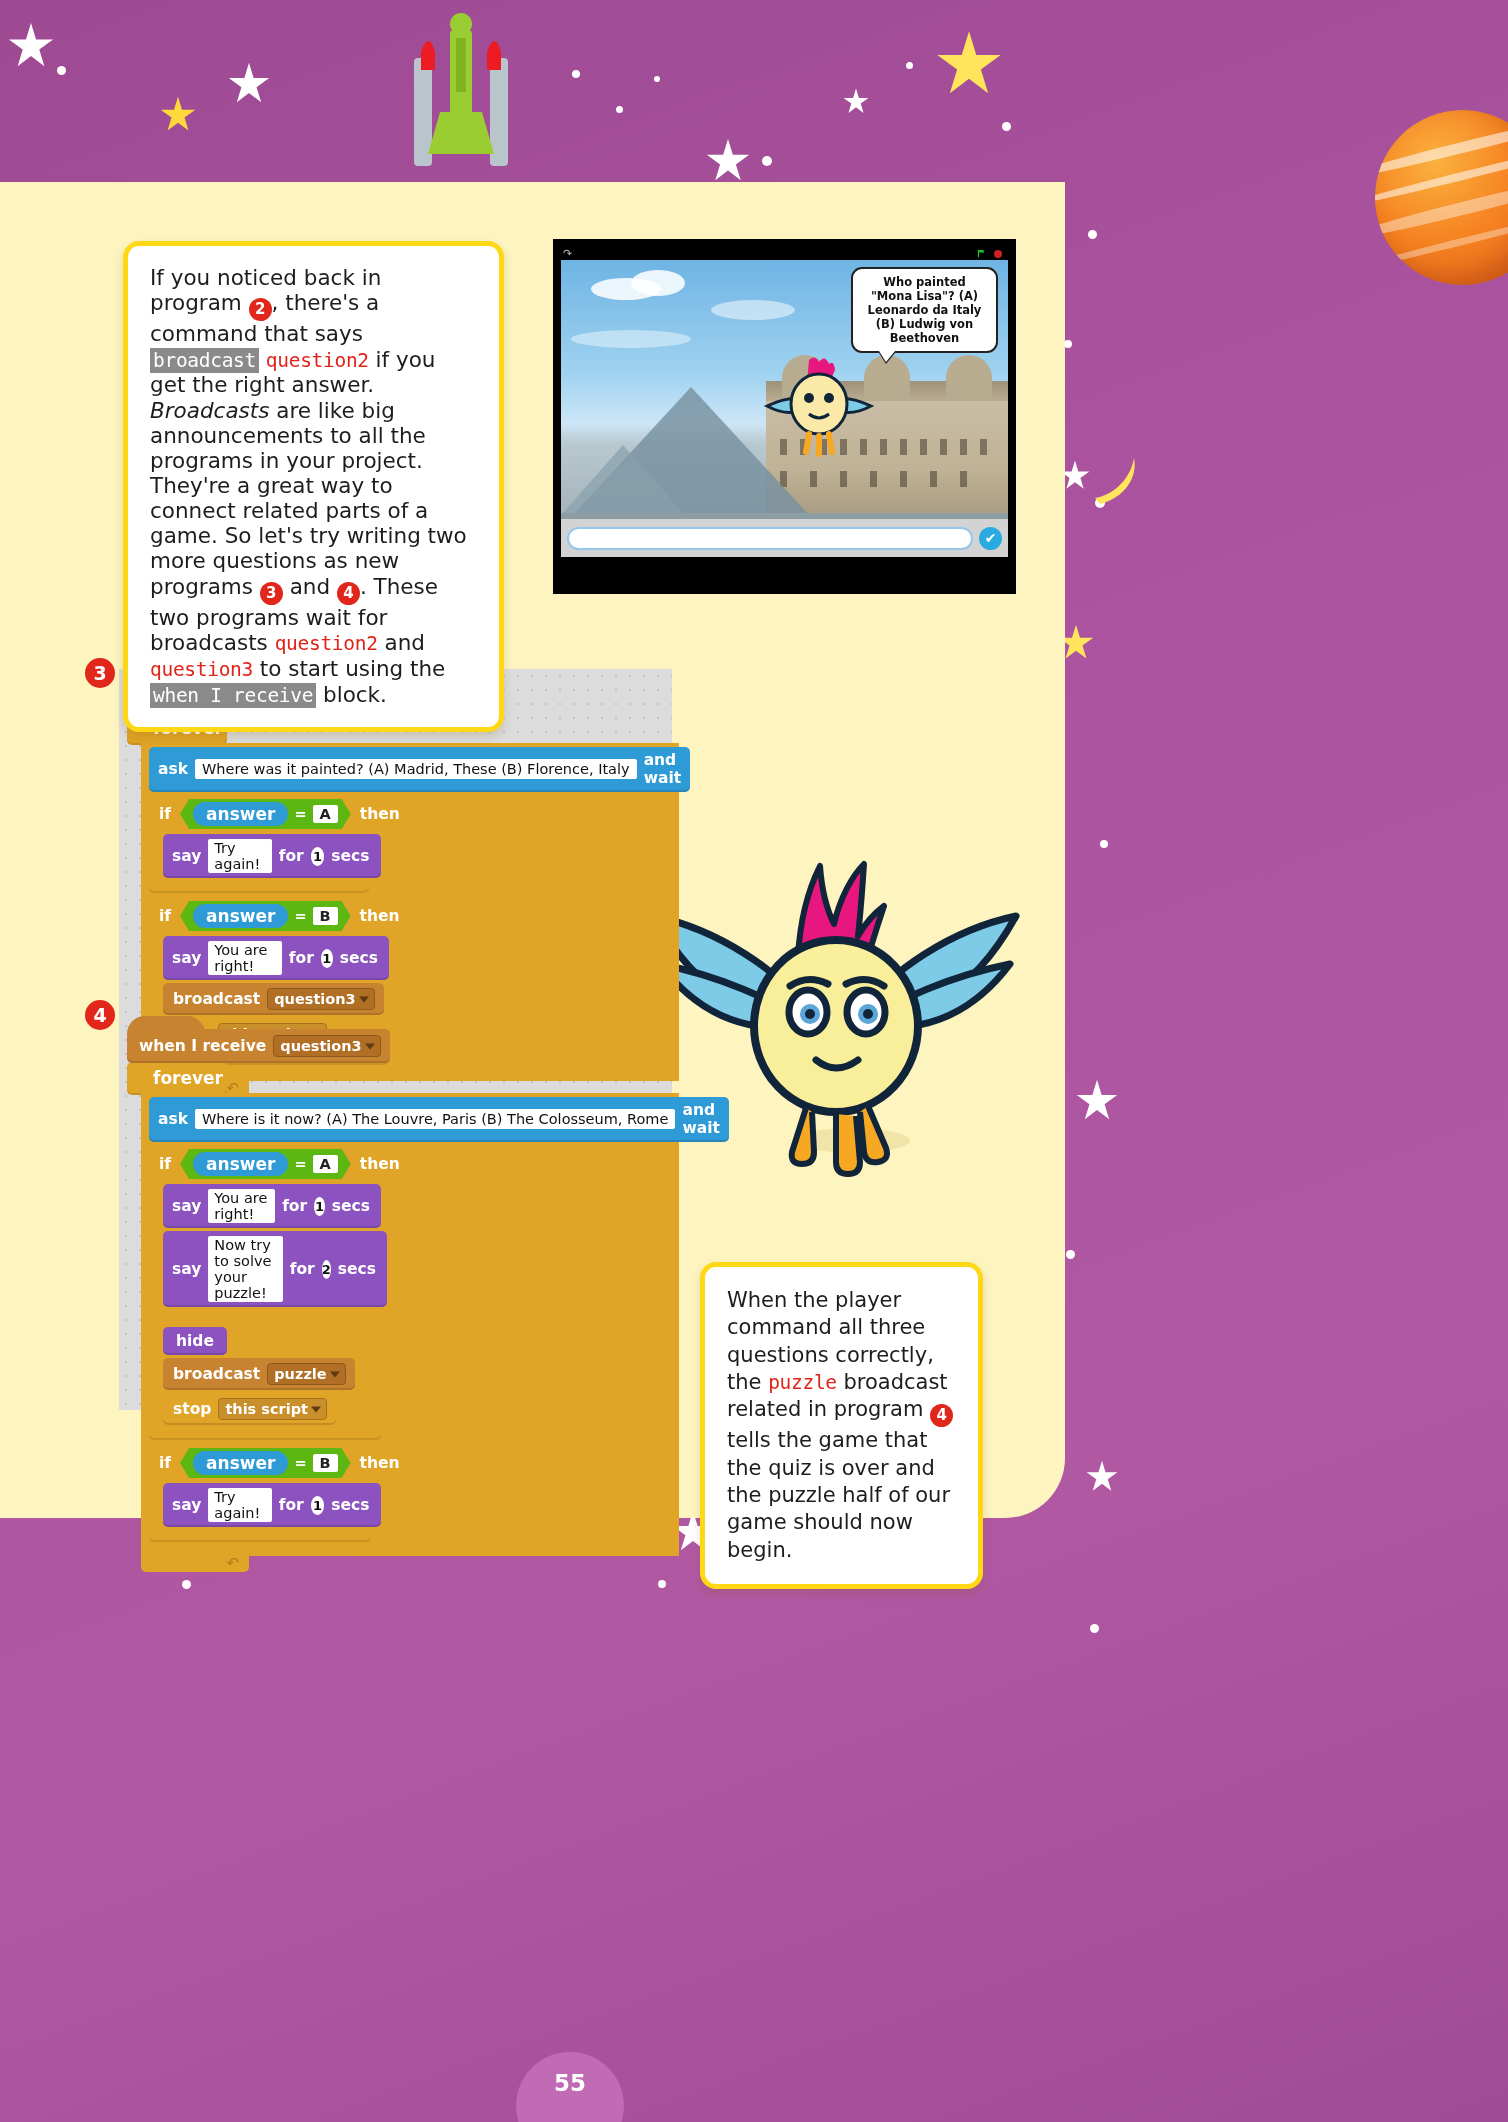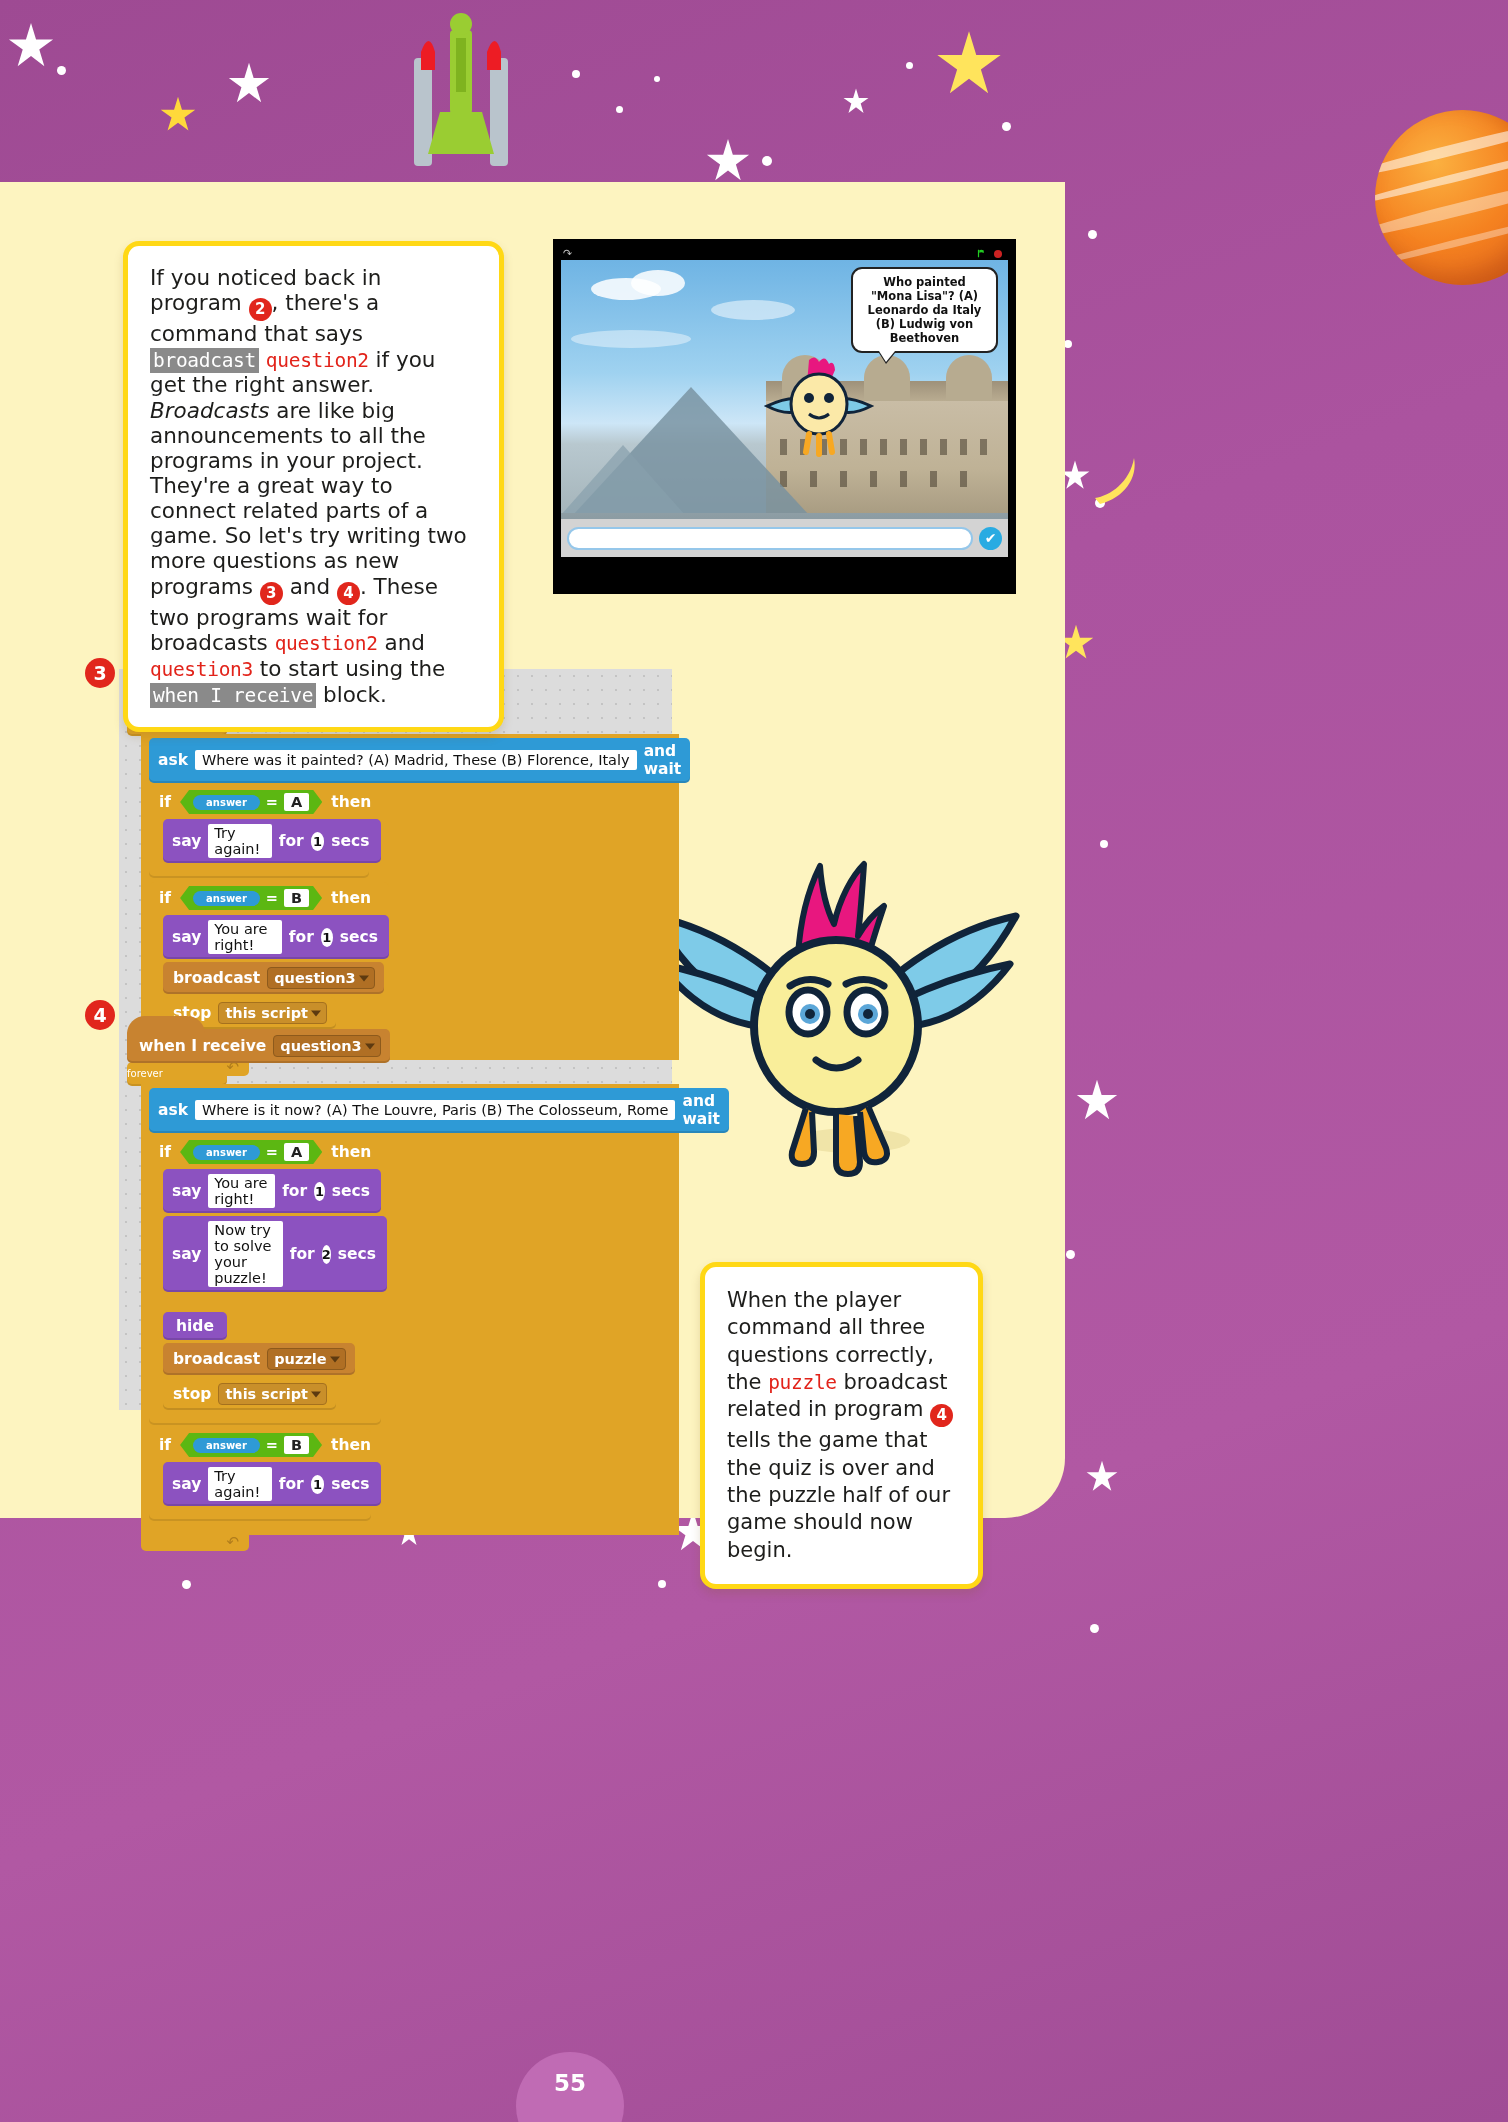--- a/index.html
+++ b/index.html
@@ -221,42 +221,42 @@
     content:''; position:absolute; right: 5px; top: 50%; transform: translateY(-40%);
     border-left: 5px solid transparent; border-right: 5px solid transparent;
     border-top: 6px solid #5d3a10;
   }
 
   .cblock {
     background: #e0a426; border-radius: 5px;
     box-shadow: inset 0 -2px 0 rgba(0,0,0,.10);
   }
   .cblock > .chead {
-    color: #fff; font-weight: normal; font-size: 10px;
-    padding: 6px 14px 7px 0;
+    color: #fff; font-weight: bold; font-size: 17px;
+    padding: 6px 14px 7px 26px;
   }
 
   .ifblock {
     background: #e0a426; border-radius: 5px; display: inline-block;
     box-shadow: inset 0 -2px 0 rgba(0,0,0,.10);
   }
   .ifhead {
     display: flex; align-items: center; gap: 9px;
     padding: 4px 12px 5px 10px;
     color: #fff; font-weight: bold; font-size: 15.5px;
   }
   .hexop {
     display: inline-flex; align-items: center; gap: 6px;
     background: #5cb712; padding: 3px 13px 3px 13px;
     clip-path: polygon(9px 0, calc(100% - 9px) 0, 100% 50%, calc(100% - 9px) 100%, 9px 100%, 0 50%);
     color: #fff; font-weight: bold; font-size: 14.5px;
   }
   .reporter {
     background: #2e9ad6; border-radius: 12px; color: #fff;
-    font-weight: bold; font-size: 10px; padding: 2px 13px;
+    font-weight: bold; font-size: 17px; padding: 2px 13px;
   }
   .valbox {
     background: #fff; color: #222; font-weight: bold;
     font-size: 14.5px; padding: 1px 7px; border-radius: 2px;
     min-width: 17px; text-align: center;
   }
   .sayblock {
     background: #8c52c0; border-radius: 5px; color: #fff;
     font-weight: bold; font-size: 15.5px;
     display: inline-flex; align-items: center; gap: 7px;

